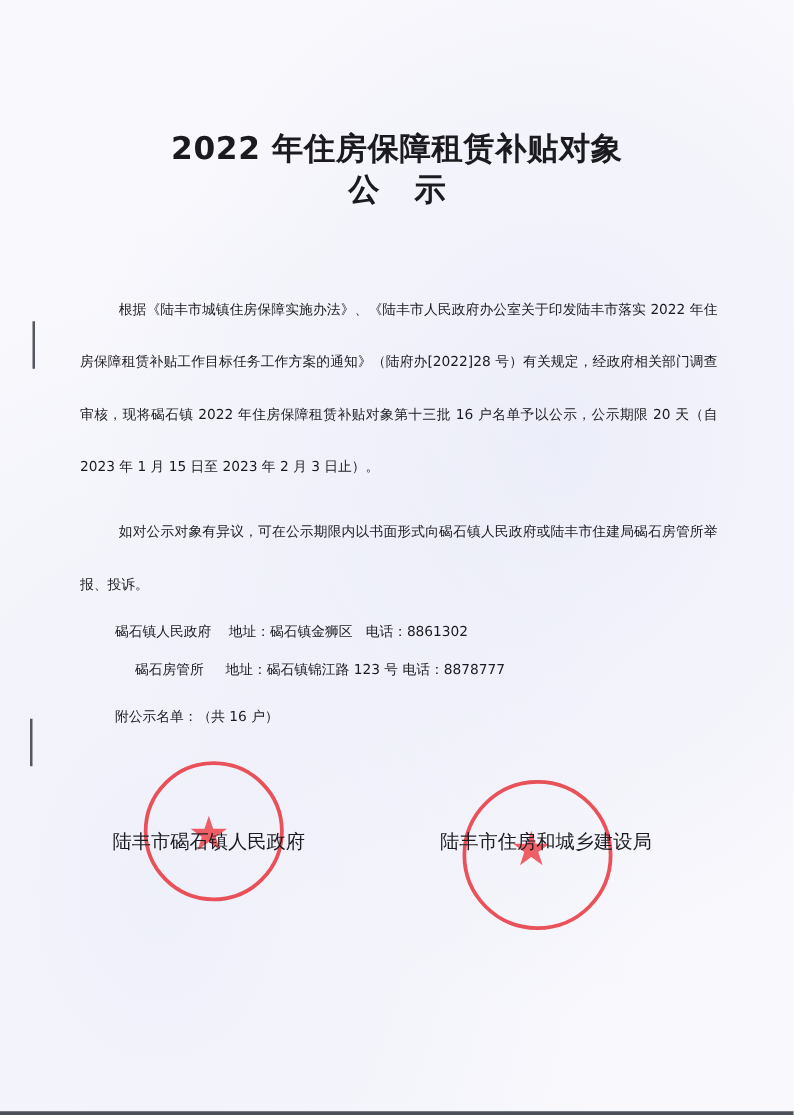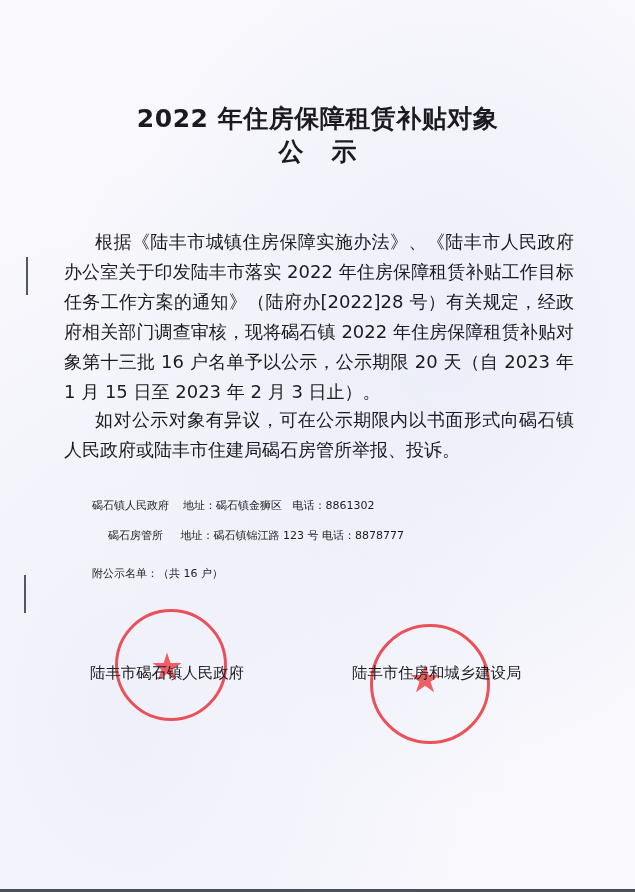--- a/index.html
+++ b/index.html
@@ -39,22 +39,22 @@
       font-size: 25px;
       font-weight: bold;
       letter-spacing: 0.5px;
     }
     .title-1 { top: 102px; }
     .title-2 { top: 135px; letter-spacing: 28px; padding-left: 28px; box-sizing: border-box; }
     .para {
       position: absolute;
       left: 64px;
       width: 510px;
-      font-size: 18px;
-      line-height: 30px;
+      font-size: 11px;
+      line-height: 42px;
       text-align: justify;
       text-indent: 31px;
     }
     .p1 { top: 227px; }
     .p2 { top: 405px; }
     .line {
       position: absolute;
       font-size: 11px;
       white-space: pre;
     }

